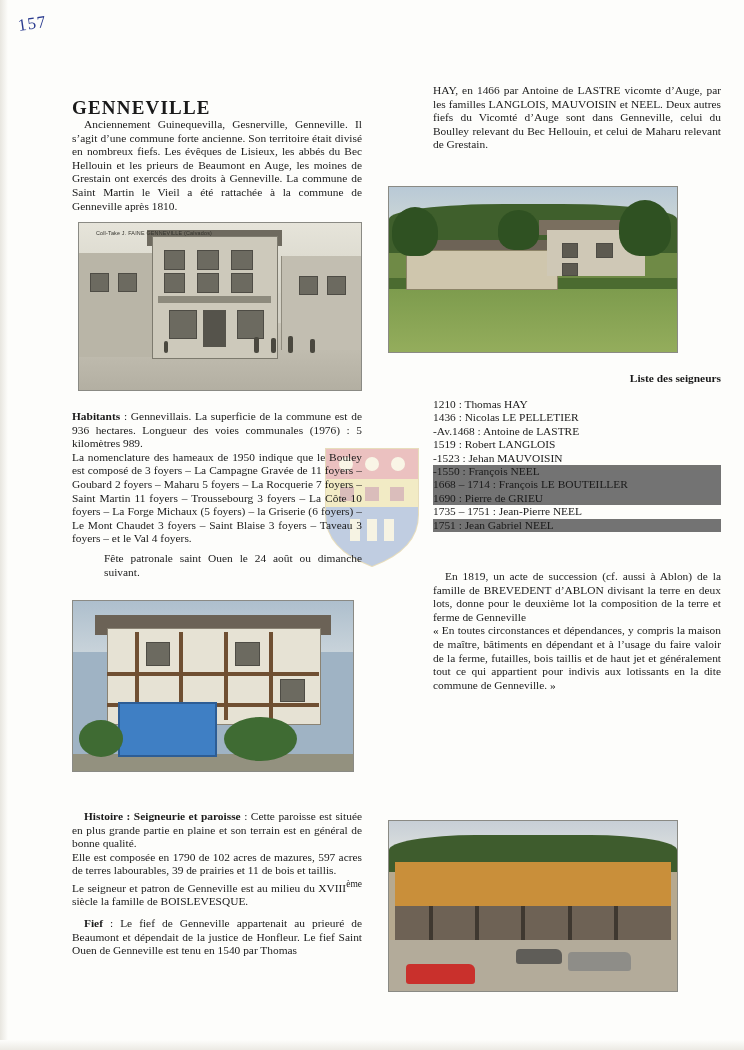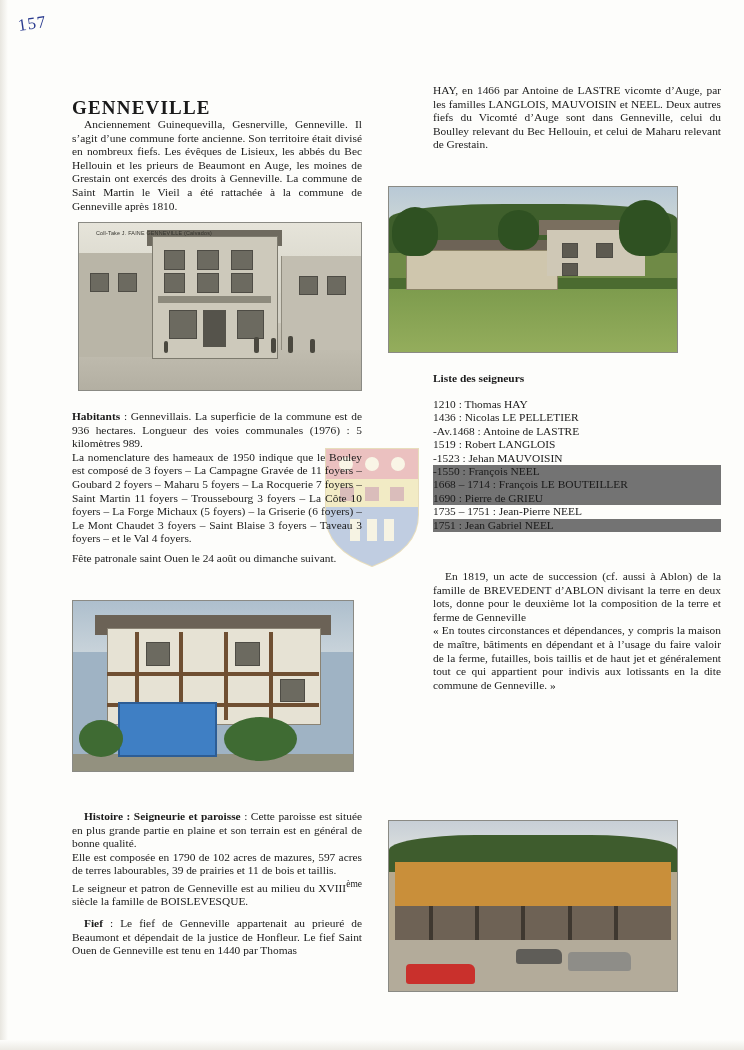--- a/index.html
+++ b/index.html
@@ -160,21 +160,21 @@
   .bn-trees { position:absolute; left:0; top:8%; width:100%; height:22%; background:#3e5c2d; border-radius:30% 30% 0 0 / 40% 40% 0 0; }
   .bn-roof { position:absolute; left:2%; top:24%; width:96%; height:26%; background:#c98f3a; }
   .bn-wall { position:absolute; left:2%; top:50%; width:96%; height:20%; background:#6e6255; }
   .bn-beam { position:absolute; width:4px; background:#3f3830; }
   .bn-ground { position:absolute; left:0; bottom:0; width:100%; height:30%; background:#b3ab9a; }
   .bn-car { position:absolute; border-radius:4px 6px 3px 3px; }
 
   .list-title {
     font-size: 11.4px;
     font-weight: bold;
-    text-align: left;
+    text-align: right;
   }
   .seigneur-line {
     font-size: 11.4px;
     line-height: 13.4px;
     white-space: nowrap;
   }
   .hl-pink { background: #737373; }
   .hl-blue { background: #737373; }
 </style>
 </head>
@@ -242,21 +242,21 @@
     <div class="pc-figure" style="left:68%; width:5px; height:15px;"></div>
     <div class="pc-figure" style="left:74%; width:5px; height:17px;"></div>
     <div class="pc-figure" style="left:82%; width:5px; height:14px;"></div>
     <div class="pc-figure" style="left:30%; width:4px; height:12px;"></div>
     <div class="pc-caption">Coll-Take J. FAINE GENNEVILLE (Calvados)</div>
   </div>
 
   <div class="col-left" style="top:410px;">
     <p class="body"><span class="bold">Habitants</span><span> : Gennevillais. La superficie de la commune est de 936 hectares. Longueur des voies communales (1976) : 5 kilomètres 989.</span></p>
     <p class="body">La nomenclature des hameaux de 1950 indique que le Bouley est composé de 3 foyers – La Campagne Gravée de 11 foyers – Goubard 2 foyers – Maharu 5 foyers – La Rocquerie 7 foyers – Saint Martin 11 foyers – Troussebourg 3 foyers – La Côte 10 foyers – La Forge Michaux (5 foyers) – la Griserie (6 foyers) – Le Mont Chaudet 3 foyers – Saint Blaise 3 foyers – Taveau 3 foyers – et le Val 4 foyers.</p>
-    <p class="body" style="margin-top:6px;">Fête patronale saint Ouen le 24 août ou dimanche suivant.</p>
+    <p class="body" style="margin-top:6px;margin-left:32px;">Fête patronale saint Ouen le 24 août ou dimanche suivant.</p>
   </div>
 
   <div class="photo" id="photo-manor">
     <div class="mn-sky"></div>
     <div class="mn-ground"></div>
     <div class="mn-roof"></div>
     <div class="mn-house"></div>
     <div class="mn-beam-v" style="left:22%; top:18%; height:52%;"></div>
     <div class="mn-beam-v" style="left:38%; top:18%; height:52%;"></div>
     <div class="mn-beam-v" style="left:54%; top:18%; height:52%;"></div>
@@ -268,21 +268,21 @@
     <div class="pc-win" style="left:74%; top:46%; width:8%; height:12%;"></div>
     <div class="mn-gate"></div>
     <div class="mn-bush" style="left:54%; bottom:6%; width:26%; height:26%;"></div>
     <div class="mn-bush" style="left:2%; bottom:8%; width:16%; height:22%;"></div>
   </div>
 
   <div class="col-left" style="top:810px;">
     <p class="body indent"><span class="bold">Histoire : Seigneurie et paroisse</span><span> : Cette paroisse est située en plus grande partie en plaine et son terrain est en général de bonne qualité.</span></p>
     <p class="body">Elle est composée en 1790 de 102 acres de mazures, 597 acres de terres labourables, 39 de prairies et 11 de bois et taillis.</p>
     <p class="body"><span>Le seigneur et patron de Genneville est au milieu du XVIII</span><sup>ème</sup><span> siècle la famille de BOISLEVESQUE.</span></p>
-    <p class="body indent" style="margin-top:8px;"><span class="bold">Fief</span><span> : Le fief de Genneville appartenait au prieuré de Beaumont et dépendait de la justice de Honfleur. Le fief Saint Ouen de Genneville est tenu en 1440 par Thomas</span></p>
+    <p class="body indent" style="margin-top:8px;"><span class="bold">Fief</span><span> : Le fief de Genneville appartenait au prieuré de Beaumont et dépendait de la justice de Honfleur. Le fief Saint Ouen de Genneville est tenu en 1540 par Thomas</span></p>
   </div>
 
   <div class="col-right" style="top:84px;">
     <p class="body">HAY, en 1466 par Antoine de LASTRE vicomte d’Auge, par les familles LANGLOIS, MAUVOISIN et NEEL. Deux autres fiefs du Vicomté d’Auge sont dans Genneville, celui du Boulley relevant du Bec Hellouin, et celui de Maharu relevant de Grestain.</p>
   </div>
 
   <div class="photo" id="photo-farm">
     <div class="fm-sky"></div>
     <div class="fm-trees-back"></div>
     <div class="fm-field"></div>

